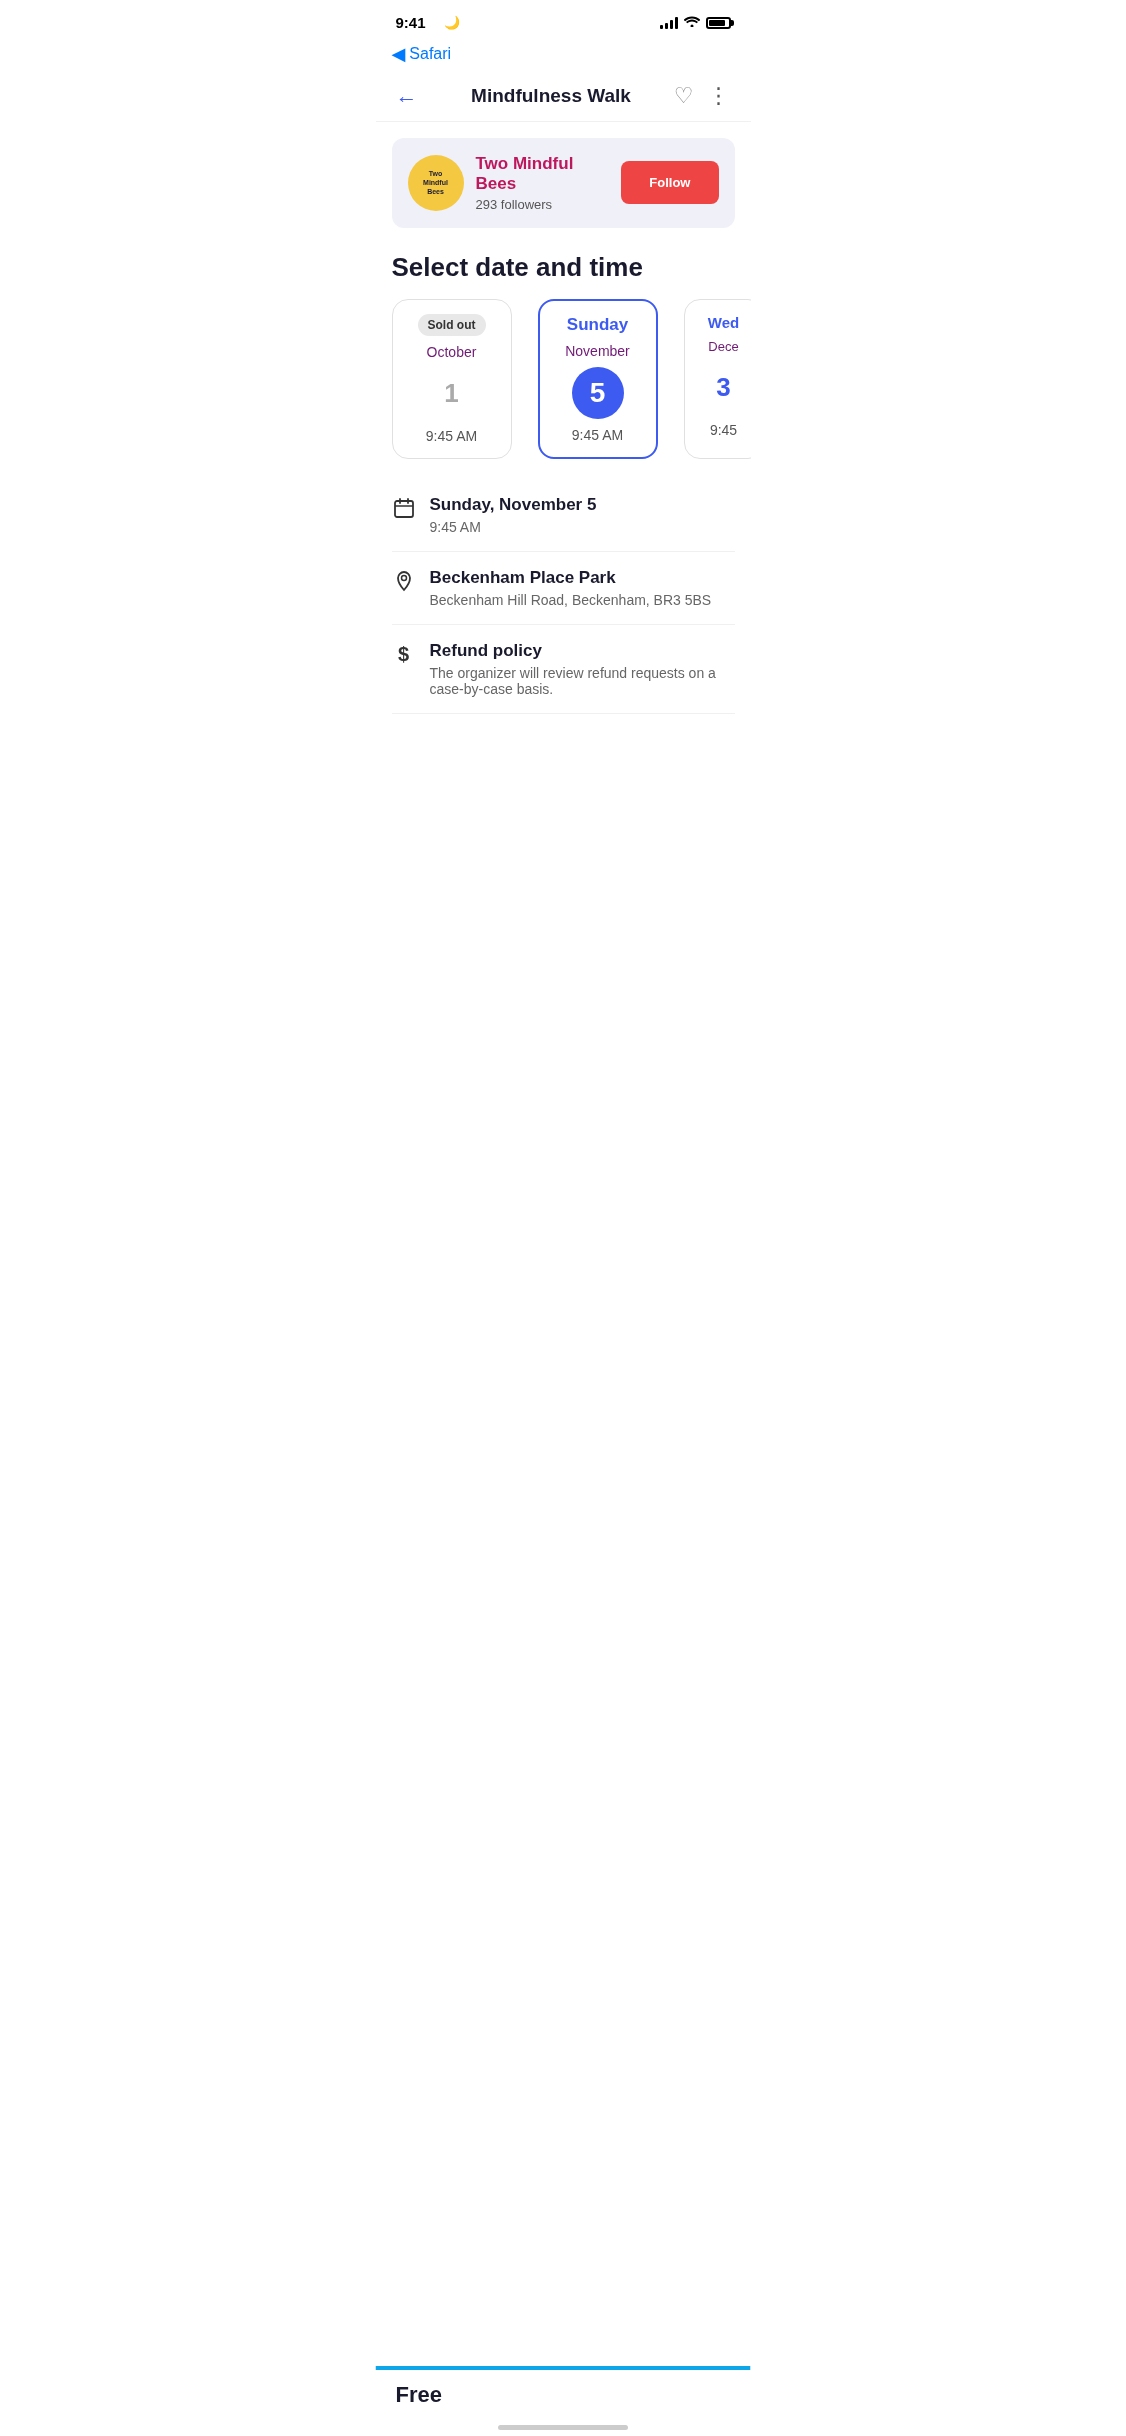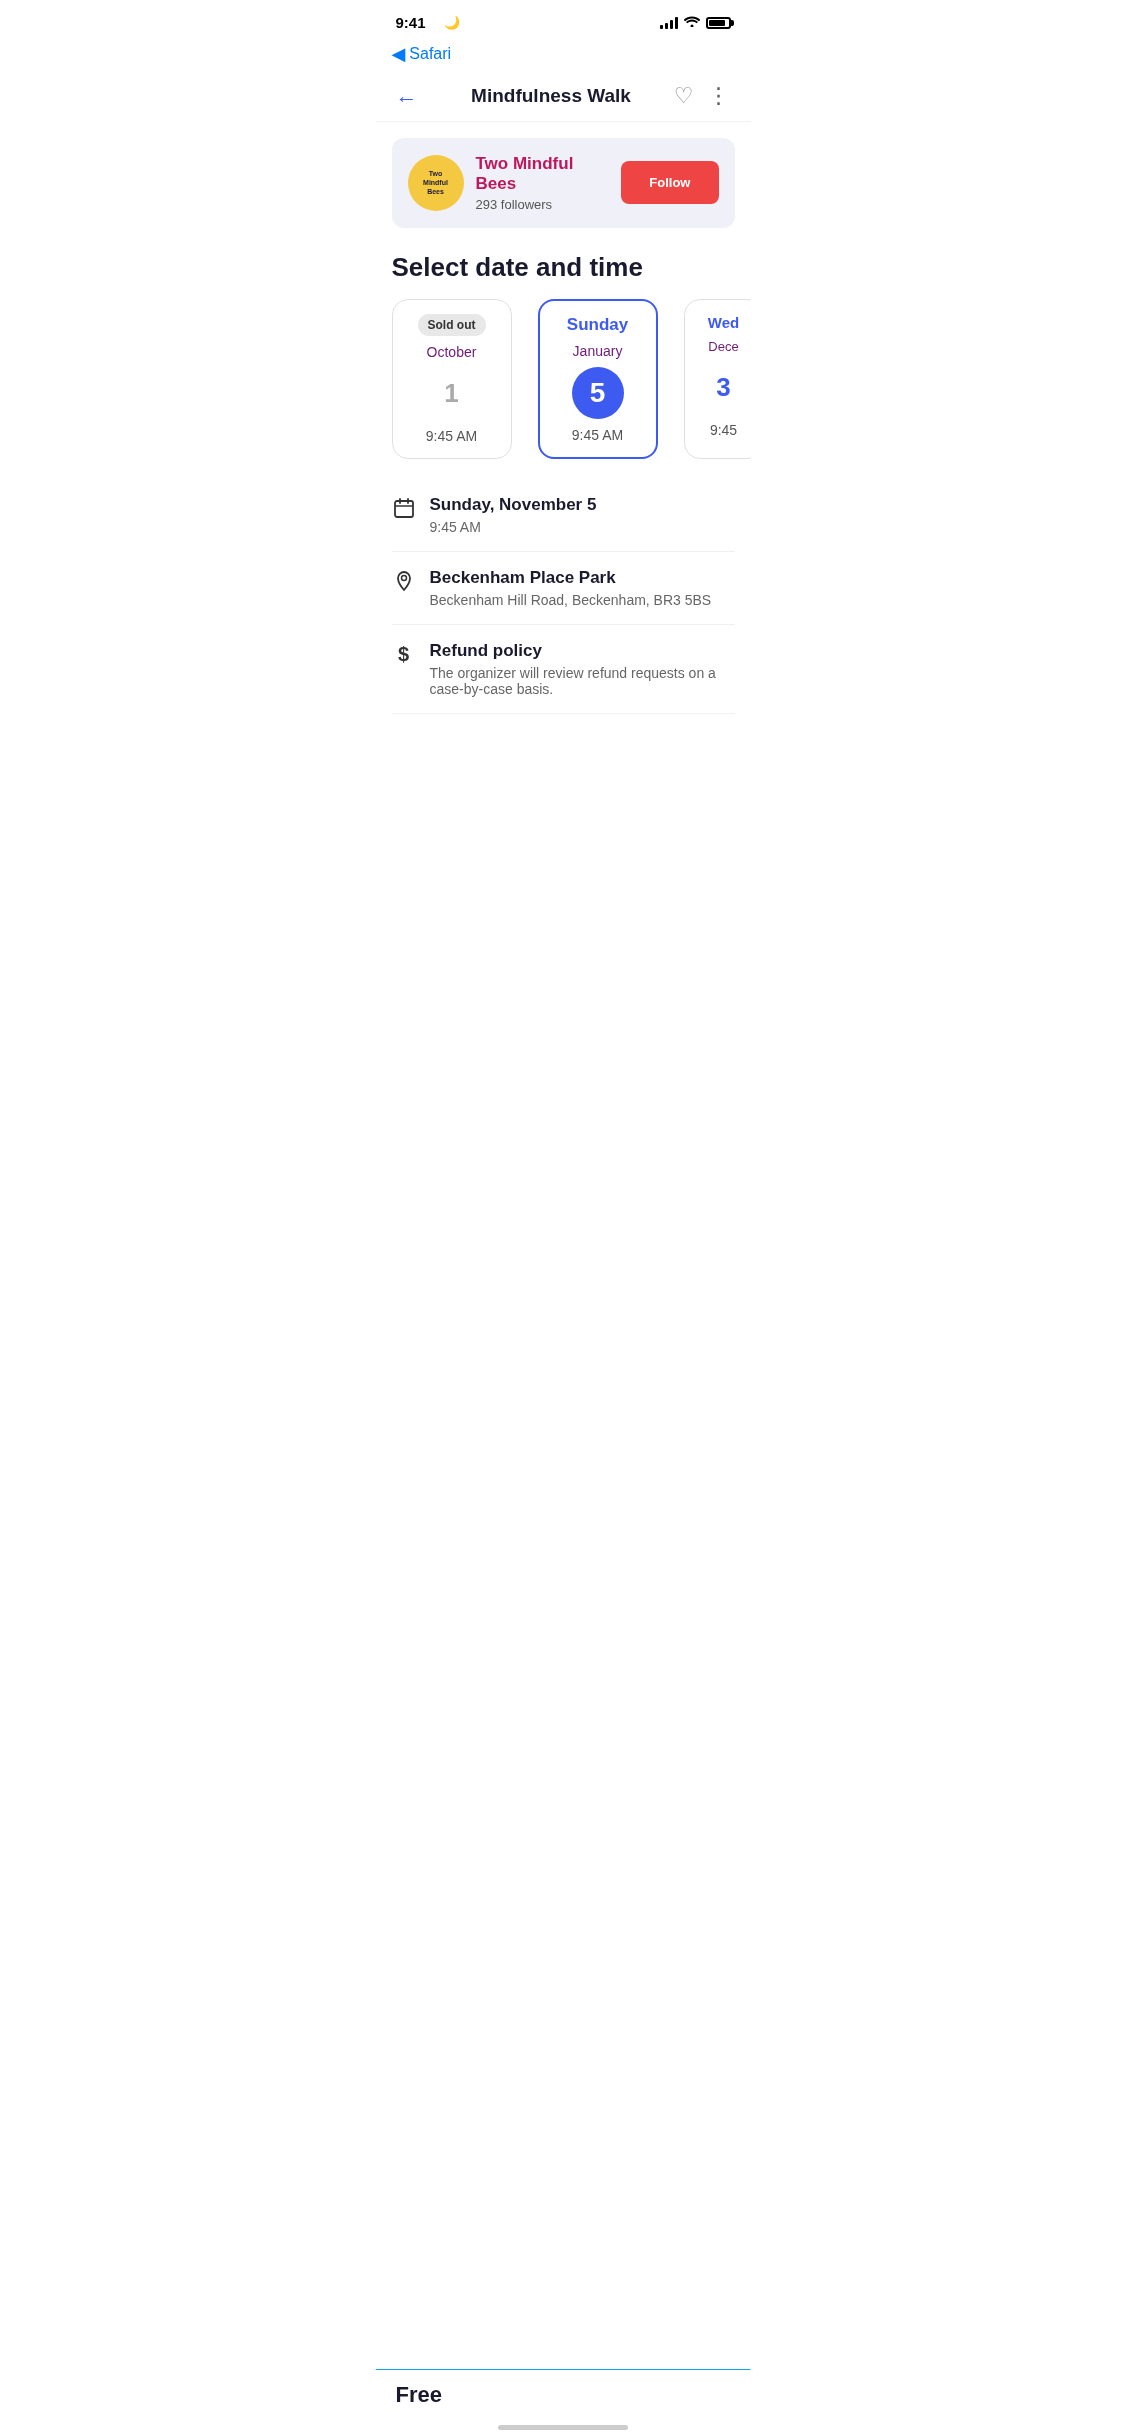--- a/index.html
+++ b/index.html
@@ -346,21 +346,21 @@
     }
 
     
     .bottom-bar {
       position: fixed;
       bottom: 0;
       left: 50%;
       transform: translateX(-50%);
       width: 375px;
       background: #ffffff;
-      border-top: 1px solid #0ea5e9;
+      border-top: 4px solid #0ea5e9;
       display: flex;
       align-items: flex-end;
       padding: 12px 20px 28px 20px;
       gap: 16px;
     }
 
     .price-label {
       font-size: 22px;
       font-weight: 800;
       color: #1a1a2e;
@@ -473,21 +473,21 @@
 
   <div class="date-card">
     <div class="sold-out-badge">Sold out</div>
     <div class="card-month">October</div>
     <div class="card-date-circle outline">1</div>
     <div class="card-time">9:45 AM</div>
   </div>
 
   <div class="date-card selected">
     <div class="card-day-name blue">Sunday</div>
-    <div class="card-month">January</div>
+    <div class="card-month">November</div>
     <div class="card-date-circle filled">5</div>
     <div class="card-time">9:45 AM</div>
   </div>
 
   <div class="date-card partial" style="overflow:hidden;">
     <div class="card-day-name blue" style="font-size:15px;">Wed</div>
     <div class="card-month" style="font-size:13px;">Dece</div>
     <div class="card-date-circle outline" style="color:#3d5af1;font-size:26px;">3</div>
     <div class="card-time">9:45</div>
   </div>

